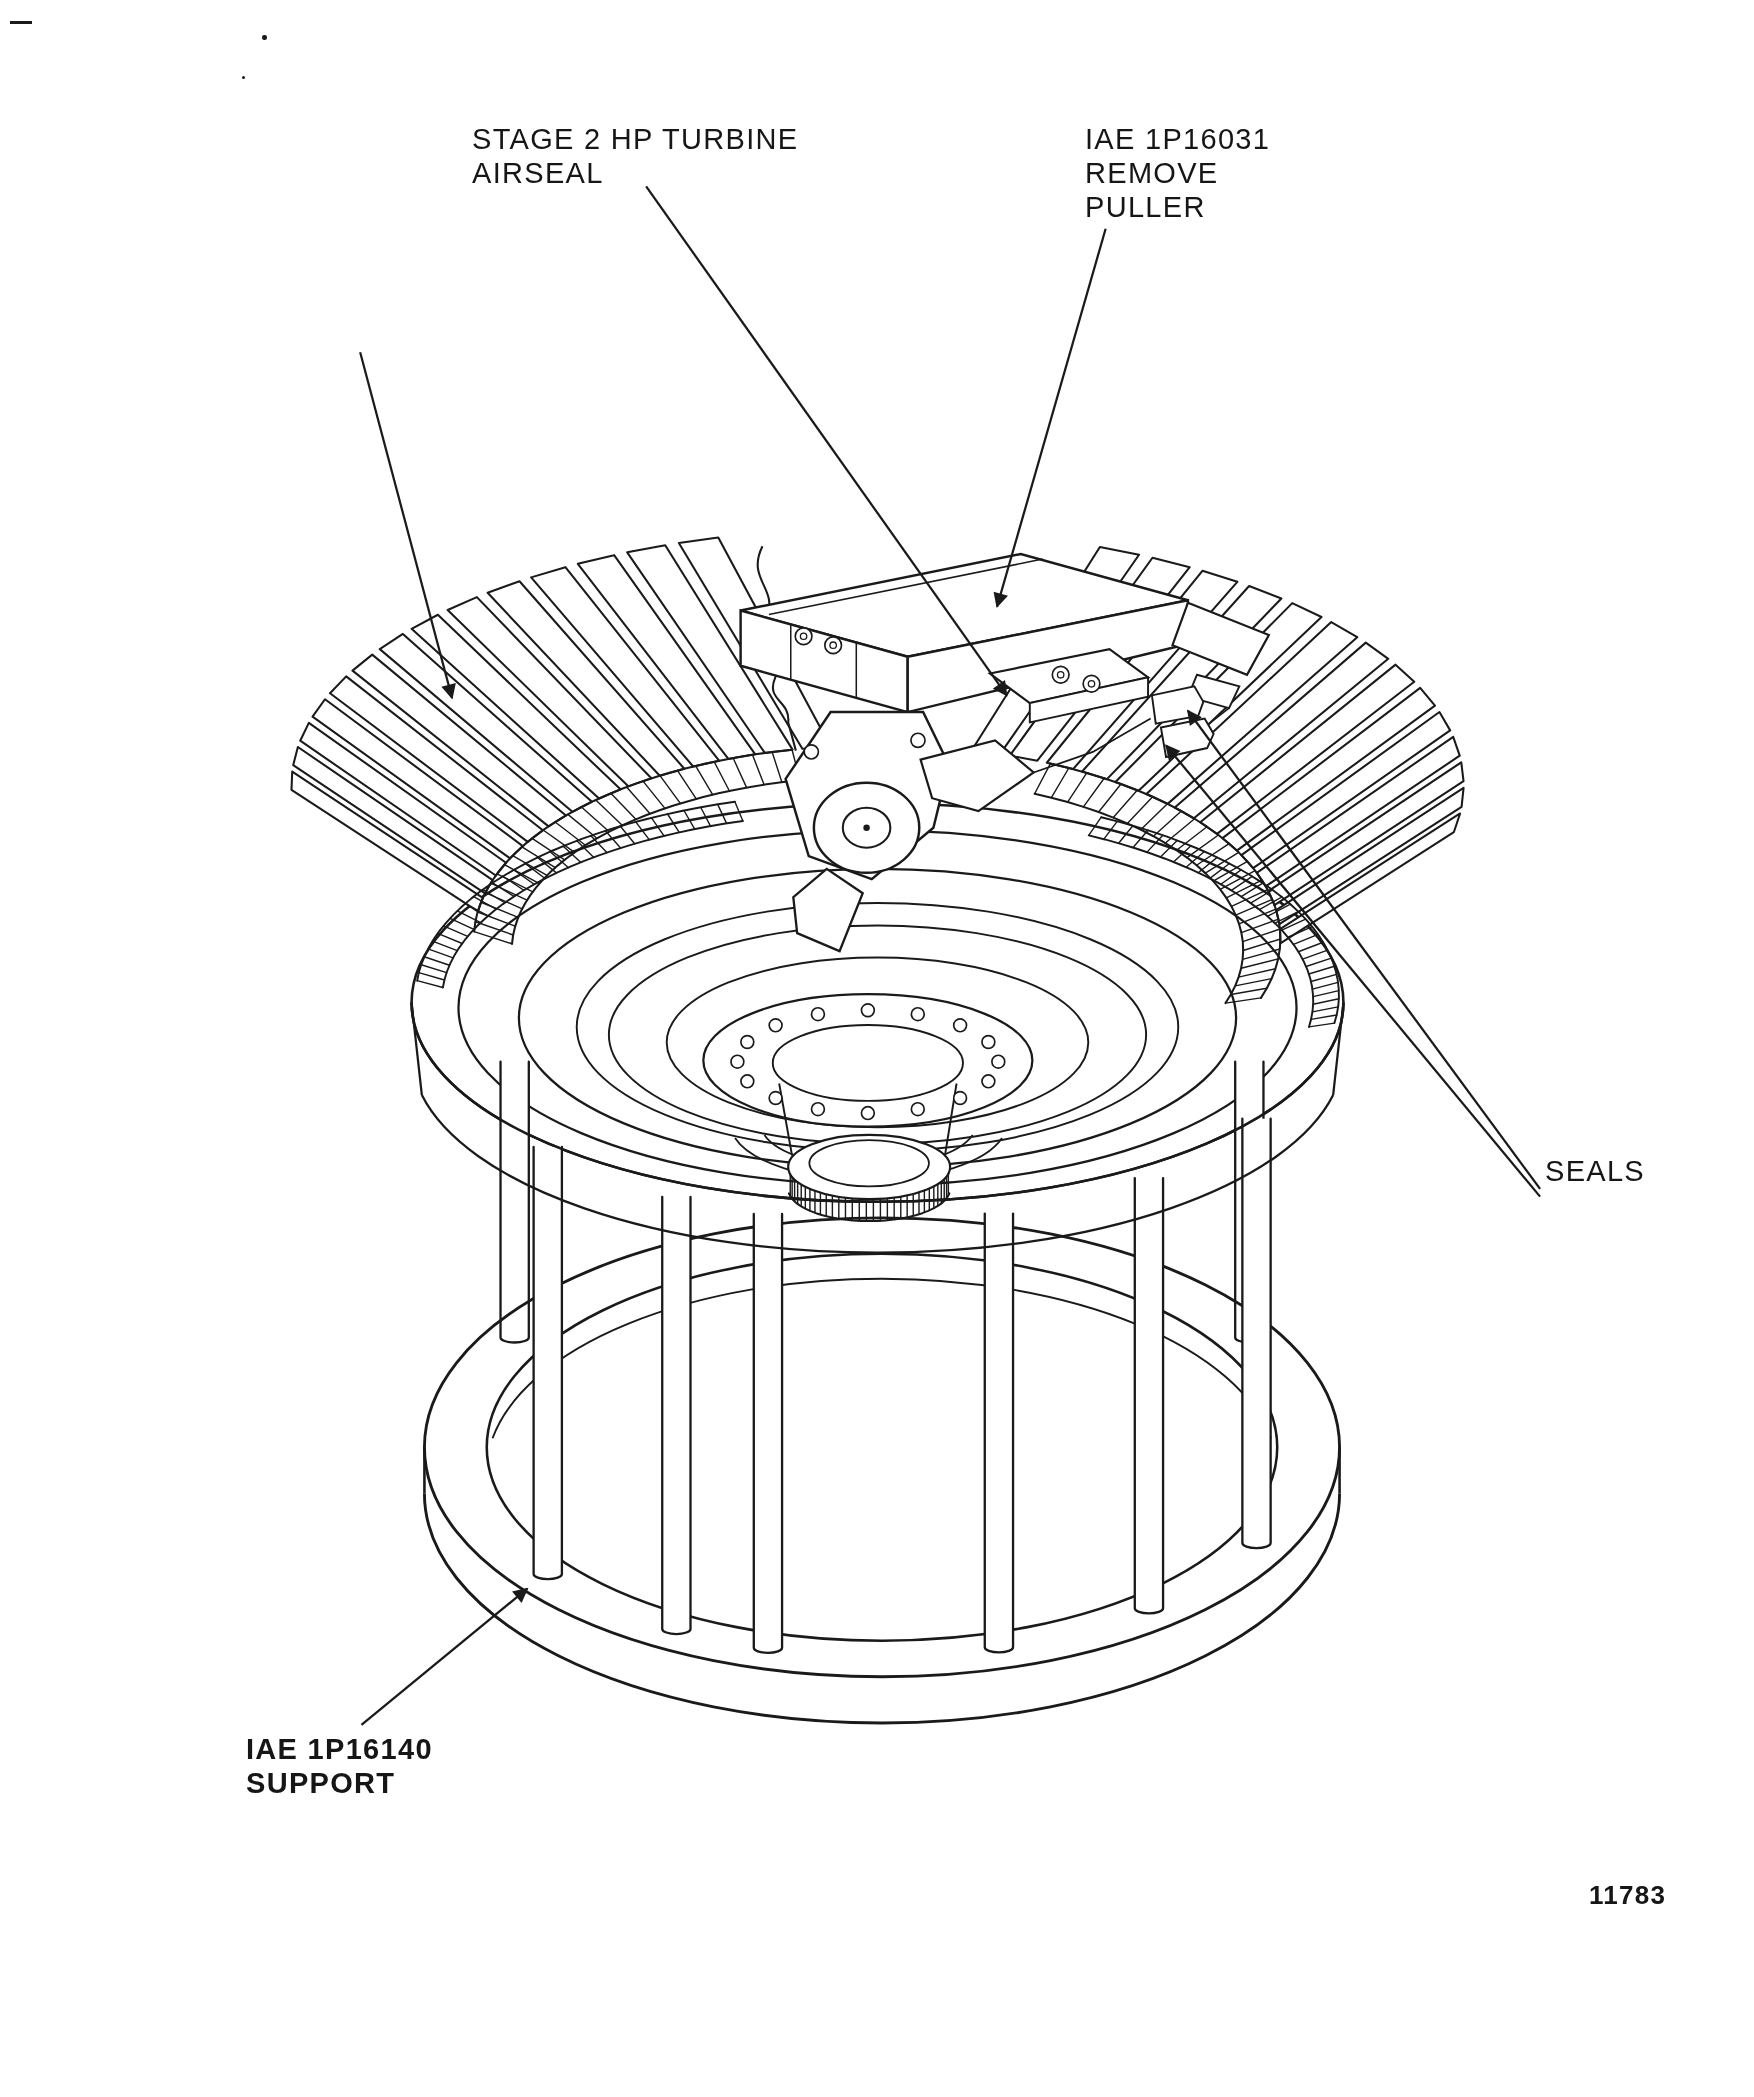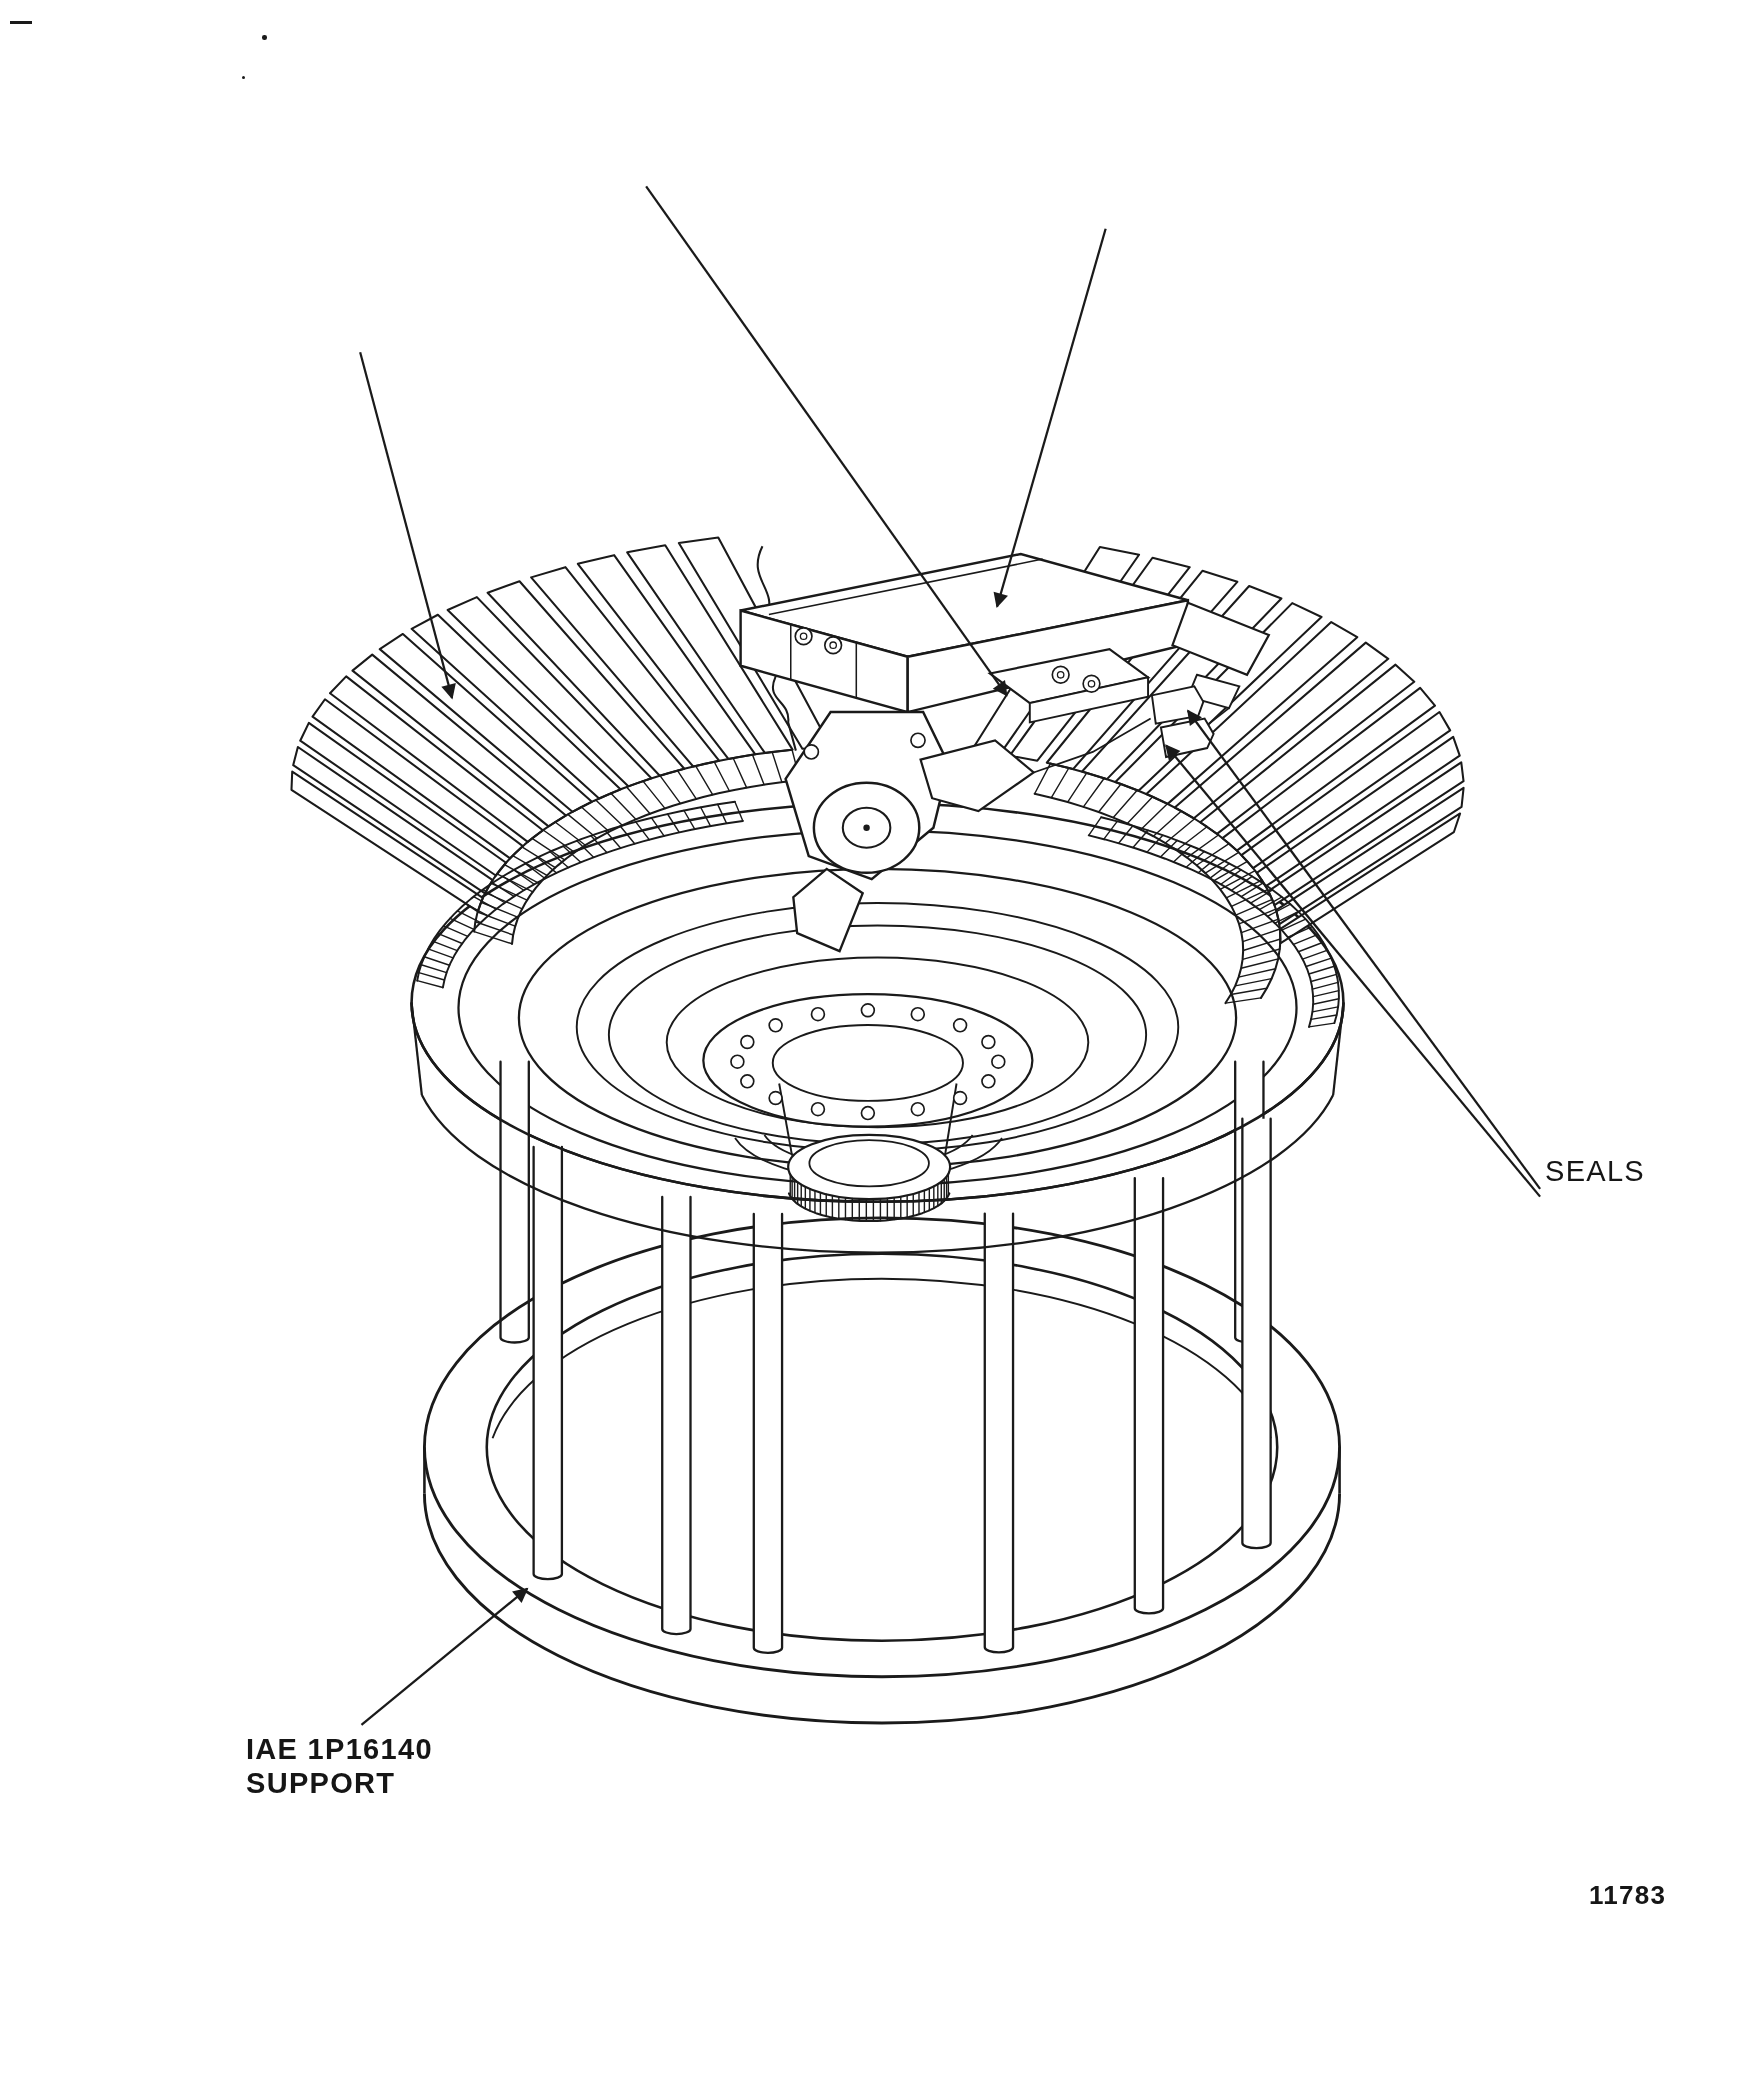--- a/index.html
+++ b/index.html
@@ -325,21 +325,30 @@
     <g id="leaders">
       <line class="s" x1="1005" y1="290" x2="1566" y2="1082" stroke-width="3.5" marker-end="url(#arw)"></line>
       <line class="s" x1="1720" y1="356" x2="1551" y2="944" stroke-width="3.5" marker-end="url(#arw)"></line>
       <line class="s" x1="560" y1="548" x2="703" y2="1086" stroke-width="3.5" marker-end="url(#arw)"></line>
       <line class="s" x1="2396" y1="1850" x2="1848" y2="1106" stroke-width="3.5" marker-end="url(#arw)"></line>
       <line class="s" x1="2396" y1="1862" x2="1814" y2="1160" stroke-width="3.5" marker-end="url(#arw)"></line>
       <line class="s" x1="562" y1="2684" x2="820" y2="2472" stroke-width="3.5" marker-end="url(#arw)"></line>
     </g>
   </svg>
 
-
+  <div class="label" style="left:472px; top:122px;">
+    <span>STAGE 2 HP TURBINE</span>
+    <span>AIRSEAL</span>
+  </div>
+
+  <div class="label" style="left:1085px; top:122px;">
+    <span>IAE 1P16031</span>
+    <span>REMOVE</span>
+    <span>PULLER</span>
+  </div>
 
 
   <div class="label" style="left:1545px; top:1154px;">
     <span>SEALS</span>
   </div>
 
   <div class="label" style="left:246px; top:1732px;font-weight:bold;">
     <span>IAE 1P16140</span>
     <span>SUPPORT</span>
   </div>

